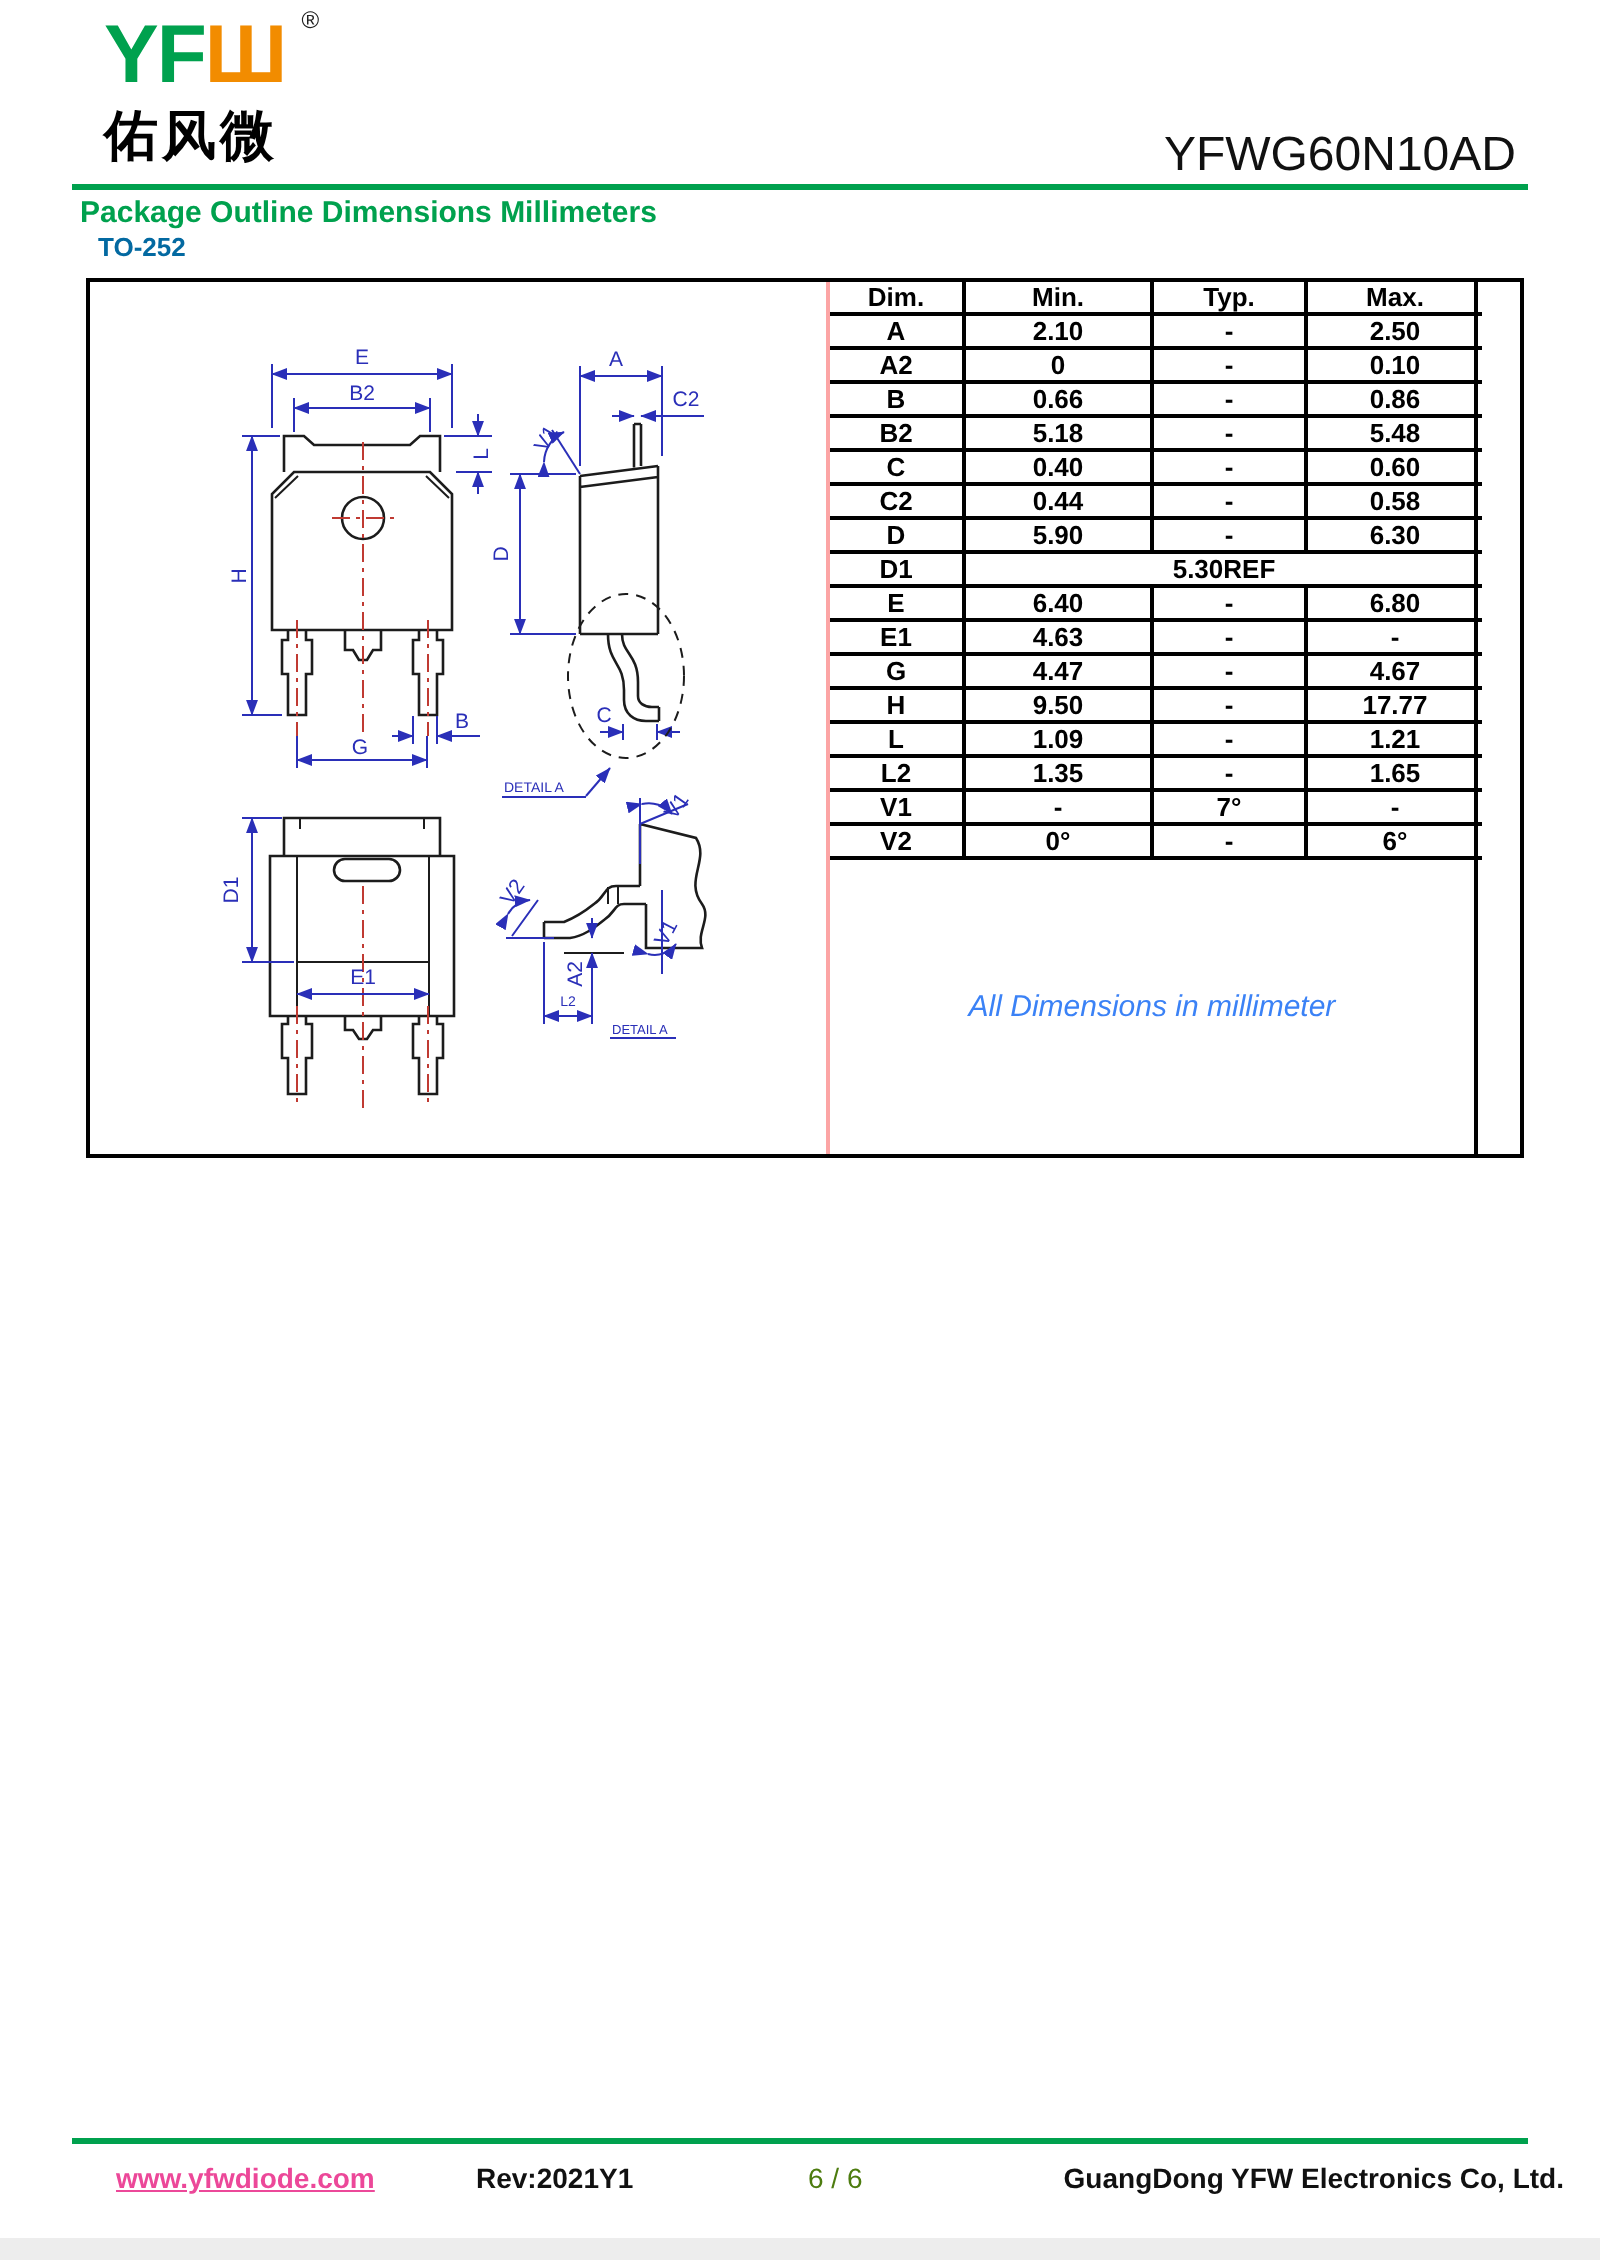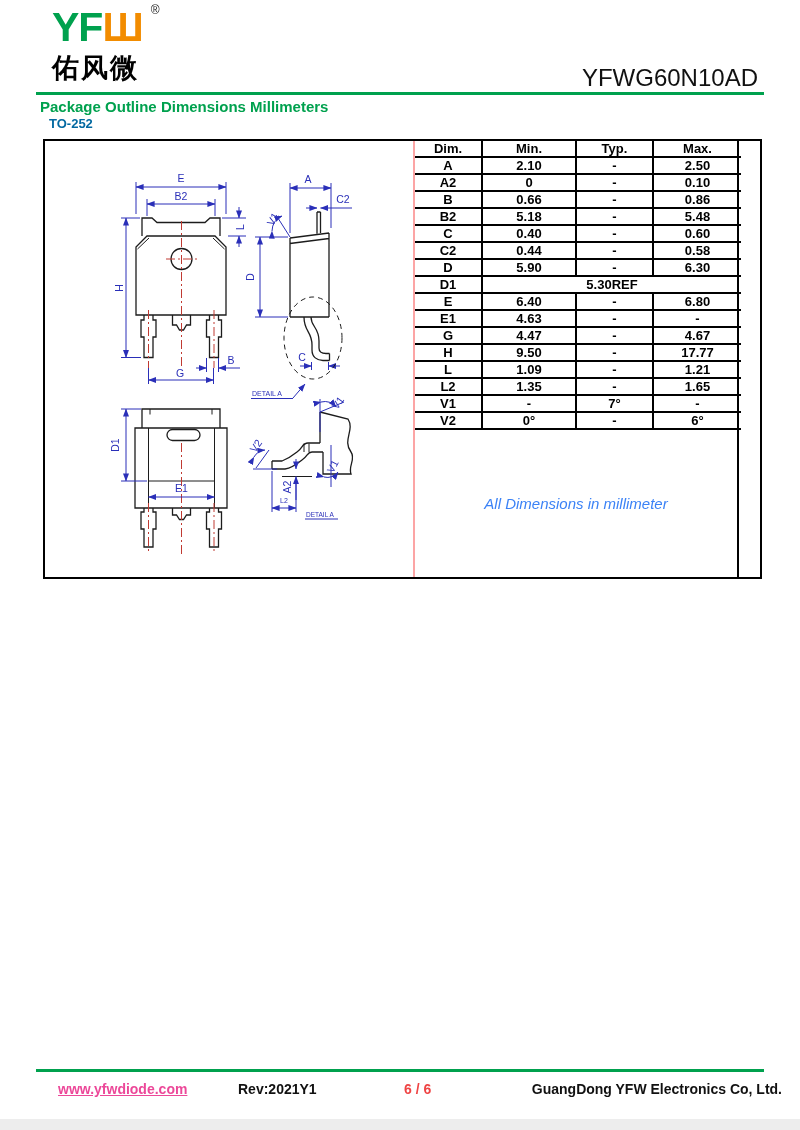--- a/index.html
+++ b/index.html
@@ -36,21 +36,21 @@
   svg.drawing .thin { stroke:#1c1c1c; stroke-width:1; fill:none; }
   svg.drawing .dim  { stroke:#2A2FB8; stroke-width:1; fill:none; }
   svg.drawing .cl   { stroke:#C03A32; stroke-width:1; fill:none; stroke-dasharray:9 3 2 3; }
   svg.drawing text  { fill:#2A2FB8; font-family:"Liberation Sans", sans-serif; font-size:10.5px; }
   svg.drawing .lab-sm { font-size:7px; }
   svg.drawing .lab-xs { font-size:6.5px; }
 
   
   .footer-link { position:absolute; left:42px; top:1081px; font-size:14px; font-weight:bold; color:#ec4899; text-decoration:underline;margin-left:16px; }
   .footer-rev  { position:absolute; left:238px; top:1081px; font-size:14px; font-weight:bold; color:#111; }
-  .footer-page { position:absolute; left:404px; top:1081px; font-size:14px; font-weight:bold; color:#ef4444; }
+  .footer-page { position:absolute; left:404px; top:1081px; font-size:14px; font-weight:normal; color:#4d7c0f; }
   .footer-company { position:absolute; right:18px; top:1081px; font-size:14px; font-weight:bold; color:#111;margin-left:40px; }
   .page-edge { position:absolute; left:0; top:1119px; width:800px; height:11px; background:#ededed; }
 </style>
 </head>
 <body>
 
 <div class="page">
 
   <div class="logo">
     <div class="logo-text"><span class="logo-yf">YF</span><span class="logo-w">Ш</span><span class="logo-reg">®</span></div>

